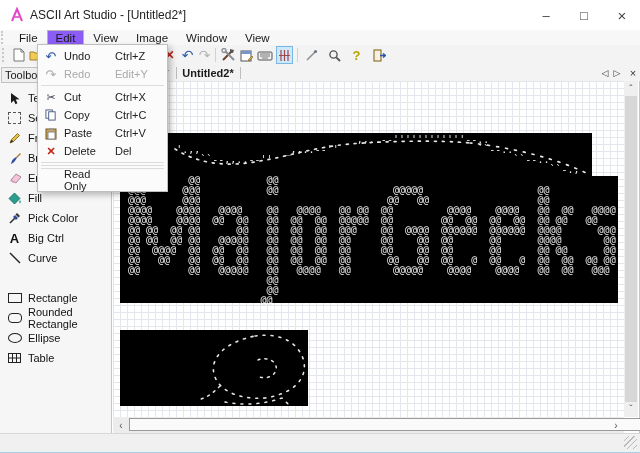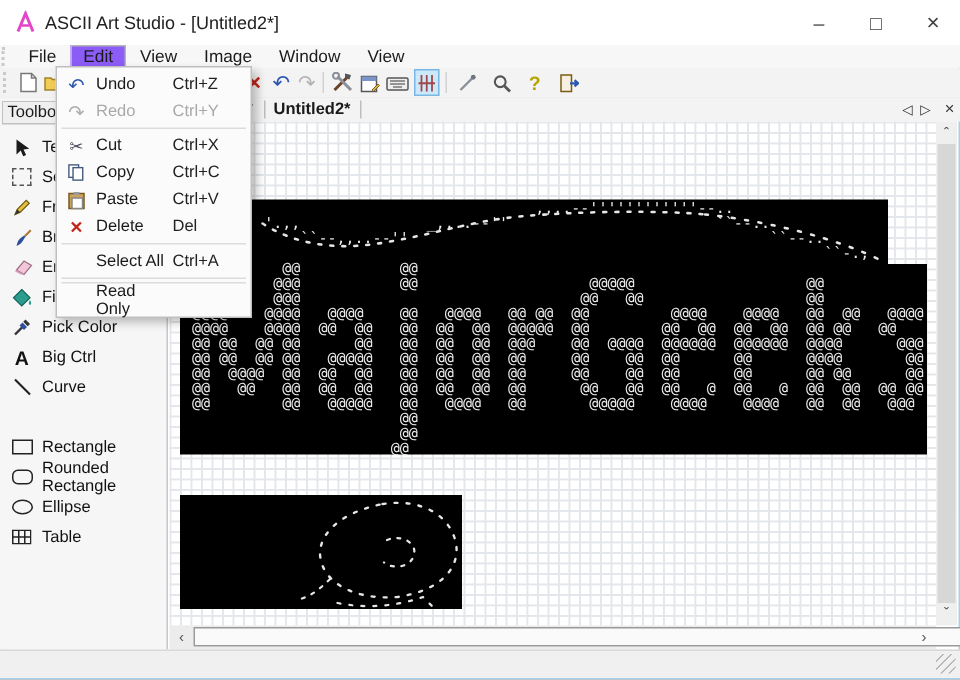--- a/index.html
+++ b/index.html
@@ -371,21 +371,21 @@
 
   <div class="abs menu">
     <div class="menurow">
       <span class="ic" style="color:#2b57ae;font-size:13px">↶</span>
       <span class="lb">Undo</span>
       <span class="sc">Ctrl+Z</span>
     </div>
     <div class="menurow disabled">
       <span class="ic" style="color:#adadad;font-size:13px">↷</span>
       <span class="lb">Redo</span>
-      <span class="sc">Ctrl+Y</span>
+      <span class="sc">Edit+Y</span>
     </div>
     <div class="msep"></div>
     <div class="menurow">
       <span class="ic" style="color:#445">✂</span>
       <span class="lb">Cut</span>
       <span class="sc">Ctrl+X</span>
     </div>
     <div class="menurow">
       <span class="ic">
           <svg width="12" height="12" viewBox="0 0 13 13" style="margin:0 auto">
@@ -406,25 +406,20 @@
         </span>
       <span class="lb">Paste</span>
       <span class="sc">Ctrl+V</span>
     </div>
     <div class="menurow">
       <span class="ic" style="color:#c22517;font-weight:bold">✕</span>
       <span class="lb">Delete</span>
       <span class="sc">Del</span>
     </div>
     <div class="msep"></div>
-    <div class="menurow">
-      <span class="ic"></span>
-      <span class="lb">Select All</span>
-      <span class="sc">Ctrl+A</span>
-    </div>
     <div class="msep"></div>
     <div class="msep"></div>
     <div class="menurow">
       <span class="ic"></span>
       <span class="lb">Read Only</span>
       <span class="sc"></span>
     </div>
   </div>
 
 </div>

